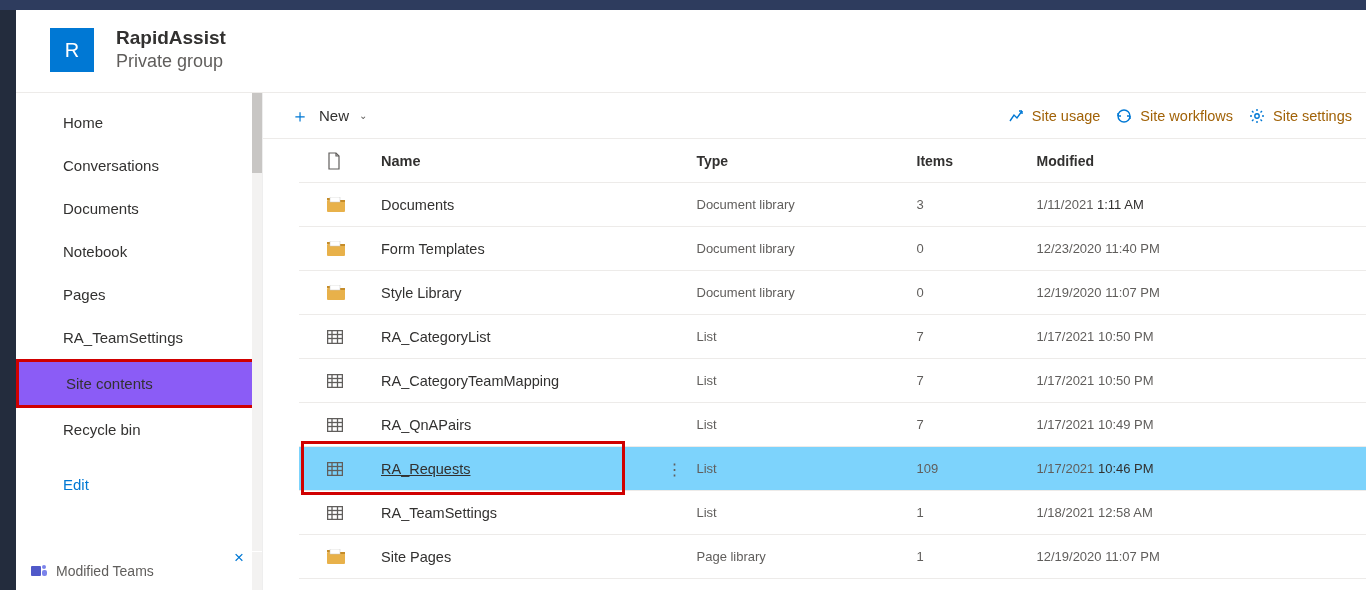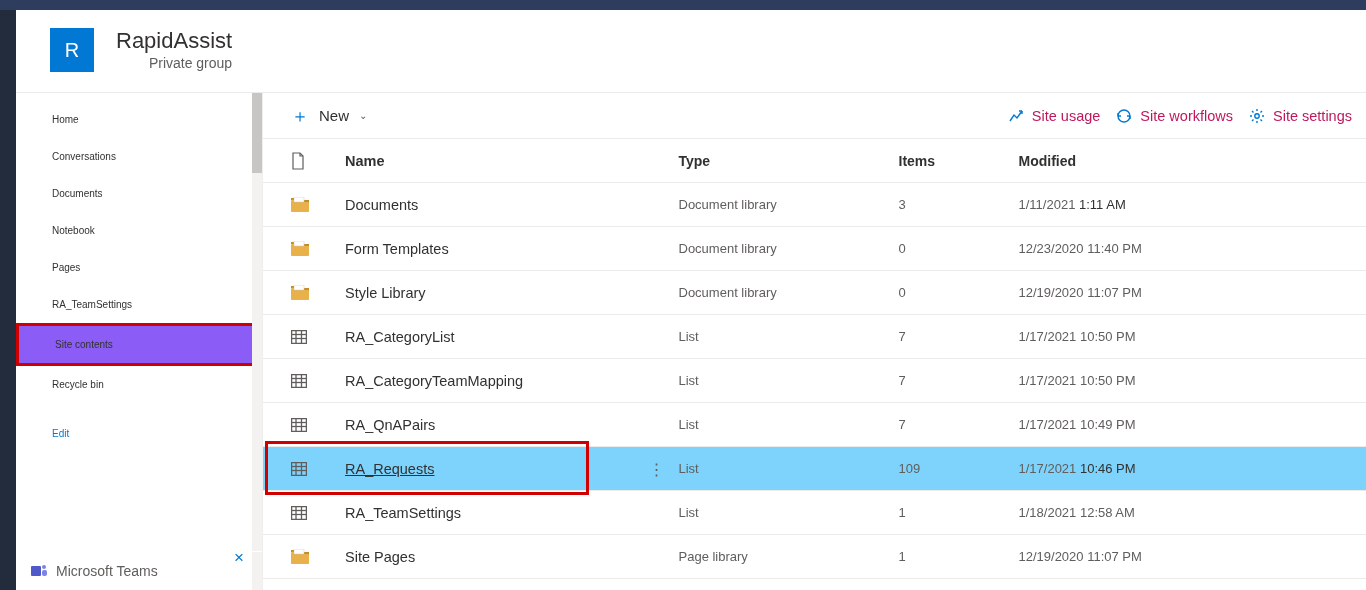--- a/index.html
+++ b/index.html
@@ -47,29 +47,28 @@
       background: #0078d4;
       color: #fff;
       font-size: 20px;
       font-weight: 400;
       display: flex;
       align-items: center;
       justify-content: center;
       margin-right: 22px;
     }
     .site-title {
-      font-size: 22px;
-      font-weight: 400;
+      font-size: 19px;
+      font-weight: 700;
       line-height: 1.1;
     }
     .site-subtitle {
-      font-size: 14px;
+      font-size: 18px;
       color: #605e5c;
       margin-top: 2px;
-      text-align: right;
     }
     
     .body {
       display: flex;
       flex: 1;
       min-height: 0;
     }
     
     .sidebar {
       width: 247px;
@@ -77,22 +76,22 @@
       position: relative;
       display: flex;
       flex-direction: column;
     }
     .sidebar .scroll {
       flex: 1;
       overflow-y: auto;
       padding-top: 8px;
     }
     .sidebar-item {
-      padding: 13px 20px 13px 36px;
-      font-size: 10px;
+      padding: 13px 20px 13px 47px;
+      font-size: 15px;
       color: #323130;
       cursor: pointer;
     }
     .sidebar-item.selected {
       background: #8b5cf6;
       border: 3px solid #d00000;
     }
     .sidebar-item.edit-link {
       color: #0078d4;
     }
@@ -155,28 +154,28 @@
       cursor: pointer;
       font-size: 15px;
     }
     .cmd-new .plus { color: #0078d4; font-size: 18px; font-weight: 300; }
     .cmd-new .chev { color: #605e5c; font-size: 10px; }
     .cmdbar .spacer { flex: 1; }
     .cmd-link {
       display: flex;
       align-items: center;
       gap: 8px;
-      color: #be185d;
+      color: #a16207;
       cursor: pointer;
       margin-left: 16px;
       font-size: 14.5px;
     }
     .cmd-link svg { color: #0078d4; }
     
-    .table { width: 100%; }
+    .table { width: 100%; padding-left: 36px; }
     .tr {
       display: grid;
       grid-template-columns: 54px minmax(210px, 1fr) 220px 120px 1fr;
       align-items: center;
       padding: 0 14px 0 28px;
       min-height: 44px;
       border-bottom: 1px solid #edebe9;
       position: relative;
     }
     .tr.head {
@@ -250,21 +249,21 @@
           <div class="sidebar-sep"></div>
           <div class="sidebar-item edit-link">Edit</div>
         </div>
       <div class="teams-footer">
         <span class="teams-close">×</span>
         <svg width="18" height="18" viewBox="0 0 18 18">
             <rect x="1" y="4" width="10" height="10" rx="1" fill="#5059c9"></rect>
             <circle cx="14" cy="5" r="2" fill="#7b83eb"></circle>
             <rect x="12" y="8" width="5" height="6" rx="2" fill="#7b83eb"></rect>
           </svg>
-        <span>Microsoft Teams</span>
+        <span>Modified Teams</span>
       </div>
     </nav>
 
     <div class="content">
       <div class="cmdbar">
         <div class="cmd-new">
           <span class="plus">＋</span>
           <span>New</span>
           <span class="chev">⌄</span>
         </div>

